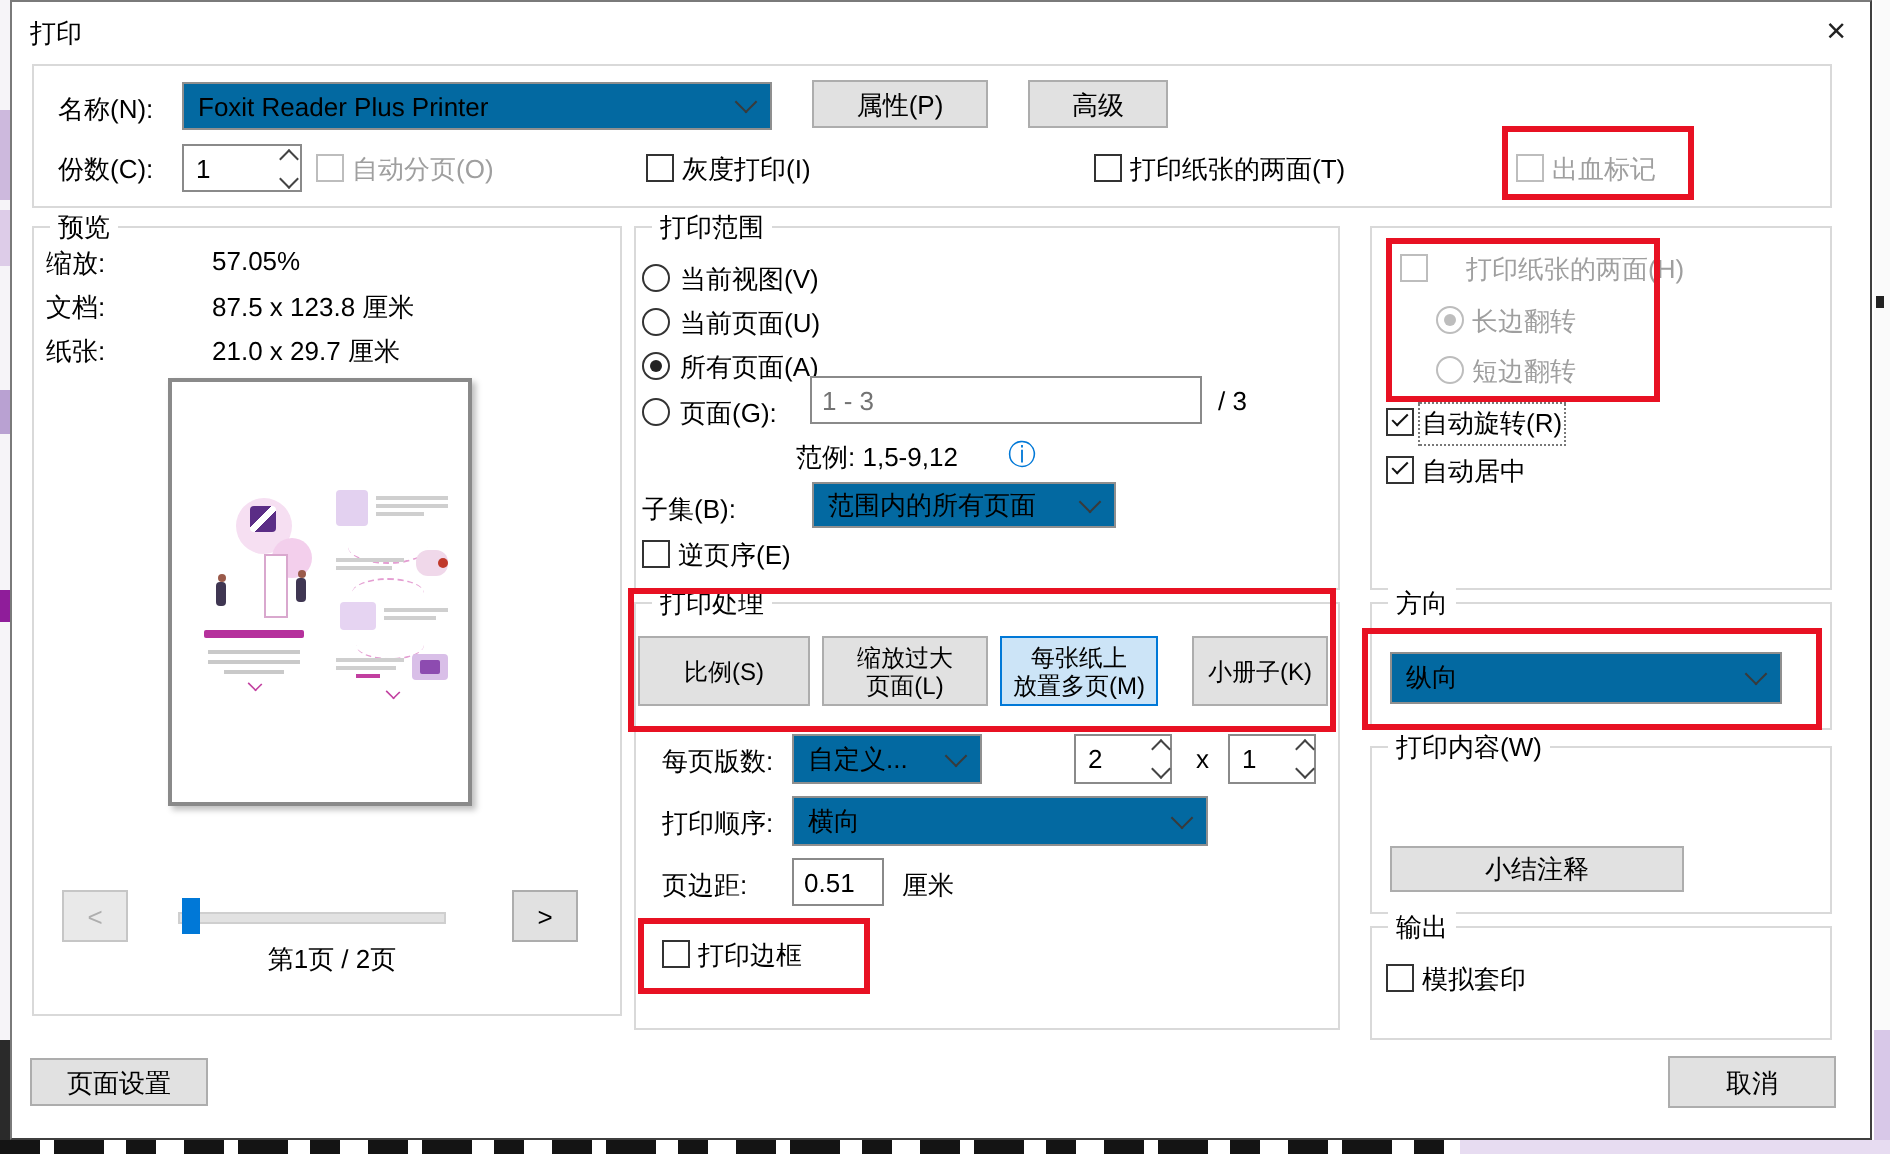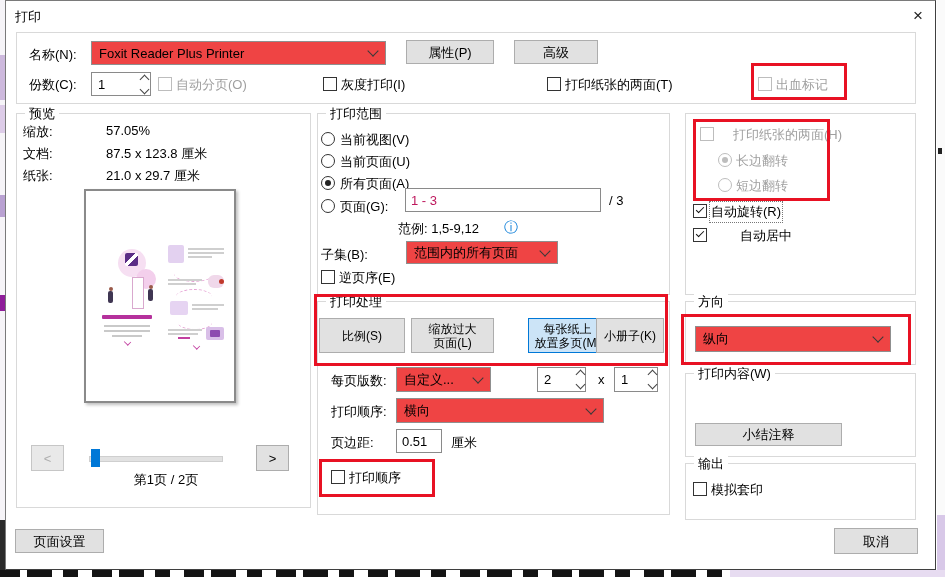--- a/index.html
+++ b/index.html
@@ -18,27 +18,27 @@
   .grp-lbl{position:absolute;top:-9px;left:8px;background:#fff;padding:0 4px;white-space:nowrap;}
   .lbl{position:absolute;white-space:nowrap;}
   .lbl.dis{color:#9f9f9f;}
   .btn{position:absolute;background:#e1e1e1;border:1px solid #adadad;box-sizing:border-box;
        display:flex;flex-direction:column;align-items:center;justify-content:center;
        text-align:center;line-height:15px;cursor:default;}
   .btn.sel{background:#cce4f7;border-color:#0078d7;}
   .btn.default{border:2px solid #0078d7;}
   .btn.disb{background:#e9e9e9;border-color:#c6c6c6;color:#aeaeae;}
   .btn.small-text{font-size:12px;line-height:14px;}
-  .combo{position:absolute;background:#ef4444;border:1px solid #8f8f8f;box-sizing:border-box;
+  .combo{position:absolute;background:#0369a1;border:1px solid #8f8f8f;box-sizing:border-box;
          display:flex;align-items:center;padding:0 22px 0 7px;white-space:nowrap;overflow:hidden;}
   .chev{position:absolute;right:8px;top:50%;margin-top:-6px;width:7px;height:7px;
         border-right:1.4px solid #3a3a3a;border-bottom:1.4px solid #3a3a3a;transform:rotate(45deg);}
   .txtbox{position:absolute;background:#fff;border:1px solid #8a8a8a;box-sizing:border-box;
           font:inherit;padding:0 5px;outline:none;}
-  .txtbox.gray{color:#be185d;}
+  .txtbox.gray{color:#737373;}
   .spin{position:absolute;background:#fff;border:1px solid #8a8a8a;box-sizing:border-box;display:flex;}
   .spin input{border:none;outline:none;min-width:0;width:100%;font:inherit;padding:0 0 0 6px;background:transparent;}
   .spin .arrows{width:15px;display:flex;flex-direction:column;align-items:center;justify-content:center;gap:3px;}
   .caret-up{width:6px;height:6px;border-left:1.3px solid #444;border-top:1.3px solid #444;transform:rotate(45deg);}
   .caret-dn{width:6px;height:6px;border-right:1.3px solid #444;border-bottom:1.3px solid #444;transform:rotate(45deg);}
   .chk{position:absolute;width:14px;height:14px;background:#fff;border:1px solid #333;box-sizing:border-box;}
   .chk.dis{border-color:#bdbdbd;}
   .chk.on::after{content:"";position:absolute;left:2px;top:2px;width:7px;height:3px;
                  border-left:1.8px solid #111;border-bottom:1.8px solid #111;transform:rotate(-45deg);}
   .radio{position:absolute;width:14px;height:14px;background:#fff;border:1px solid #333;border-radius:50%;box-sizing:border-box;}
@@ -82,21 +82,21 @@
 
     <div class="grp" style="left:10px;top:31px;width:898px;height:70px;"></div>
     <div class="lbl" style="left:23px;top:45px;">名称(N):</div>
     <div class="combo" style="left:85px;top:40px;width:295px;height:24px;">
       <span>Foxit Reader Plus Printer</span>
       <span class="chev"></span>
     </div>
     <div class="btn" style="left:400px;top:39px;width:88px;height:24px;">
       <span>属性(P)</span>
     </div>
-    <div class="btn" style="left:508px;top:39px;width:84px;height:24px;">
+    <div class="btn" style="left:508px;top:39px;width:70px;height:24px;">
       <span>高级</span>
     </div>
 
     <div class="lbl" style="left:23px;top:75px;">份数(C):</div>
     <div class="spin" style="left:85px;top:71px;width:60px;height:24px;">
       <input value="1" style="">
       <span class="arrows">
           <span class="caret-up"></span>
           <span class="caret-dn"></span>
         </span>
@@ -200,21 +200,21 @@
       <span class="grp-lbl">打印处理</span>
     </div>
     <div class="btn small-text" style="left:313px;top:317px;width:86px;height:35px;">
       <span>比例(S)</span>
         <span></span>
     </div>
     <div class="btn small-text" style="left:405px;top:317px;width:83px;height:35px;text-align:center;">
       <span>缩放过大</span>
         <span>页面(L)</span>
     </div>
-    <div class="btn small-text sel" style="left:494px;top:317px;width:79px;height:35px;margin-left:28px;">
+    <div class="btn small-text sel" style="left:494px;top:317px;width:79px;height:35px;">
       <span>每张纸上</span>
         <span>放置多页(M)</span>
     </div>
     <div class="btn small-text" style="left:590px;top:317px;width:68px;height:35px;">
       <span>小册子(K)</span>
         <span></span>
     </div>
     <div class="redbox" style="left:308px;top:293px;width:348px;height:66px;"></div>
 
     <div class="lbl" style="left:325px;top:371px;">每页版数:</div>
@@ -242,35 +242,35 @@
     <div class="combo" style="left:390px;top:397px;width:208px;height:25px;">
       <span>横向</span>
       <span class="chev"></span>
     </div>
 
     <div class="lbl" style="left:325px;top:433px;">页边距:</div>
     <input class="txtbox" style="left: 390px; top: 428px; width: 46px; height: 24px;" value="0.51">
     <div class="lbl" style="left:445px;top:433px;">厘米</div>
 
     <span class="chk" style="left:325px;top:469px;"></span>
-    <div class="lbl" style="left:343px;top:468px;">打印顺序</div>
+    <div class="lbl" style="left:343px;top:468px;">打印边框</div>
     <div class="redbox" style="left:313px;top:458px;width:110px;height:32px;"></div>
 
     <div class="grp" style="left:679px;top:112px;width:229px;height:180px;"></div>
     <span class="chk dis" style="left:694px;top:126px;"></span>
     <div class="lbl dis" style="left:712px;top:125px;margin-left:15px;">打印纸张的两面(H)</div>
     <span class="radio dis on" style="left:712px;top:152px;"></span>
     <div class="lbl dis" style="left:730px;top:151px;">长边翻转</div>
     <span class="radio dis" style="left:712px;top:177px;"></span>
     <div class="lbl dis" style="left:730px;top:176px;">短边翻转</div>
     <div class="redbox" style="left:687px;top:118px;width:131px;height:76px;"></div>
     <span class="chk on" style="left:687px;top:203px;"></span>
     <div class="lbl focus-dotted" style="left:705px;top:202px;">自动旋转(R)</div>
     <span class="chk on" style="left:687px;top:227px;"></span>
-    <div class="lbl" style="left:705px;top:226px;margin-left:29px;">自动居中</div>
+    <div class="lbl" style="left:705px;top:226px;">自动居中</div>
 
     <div class="grp" style="left:679px;top:300px;width:229px;height:62px;">
       <span class="grp-lbl">方向</span>
     </div>
     <div class="combo" style="left:689px;top:325px;width:196px;height:26px;">
       <span>纵向</span>
       <span class="chev"></span>
     </div>
     <div class="redbox" style="left:675px;top:313px;width:224px;height:45px;"></div>
 

